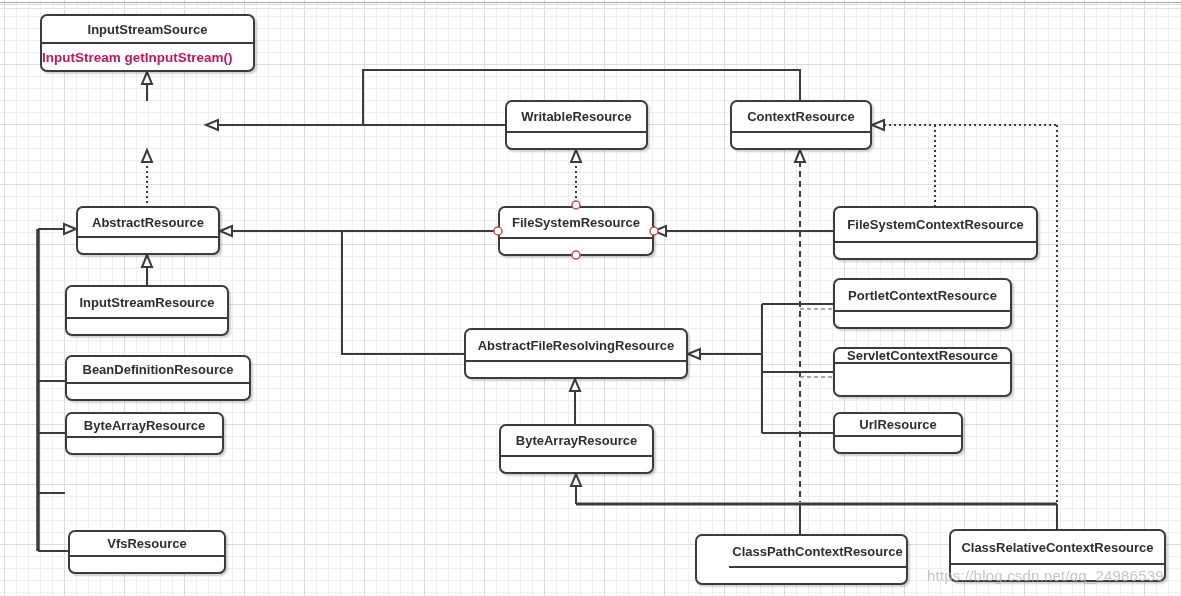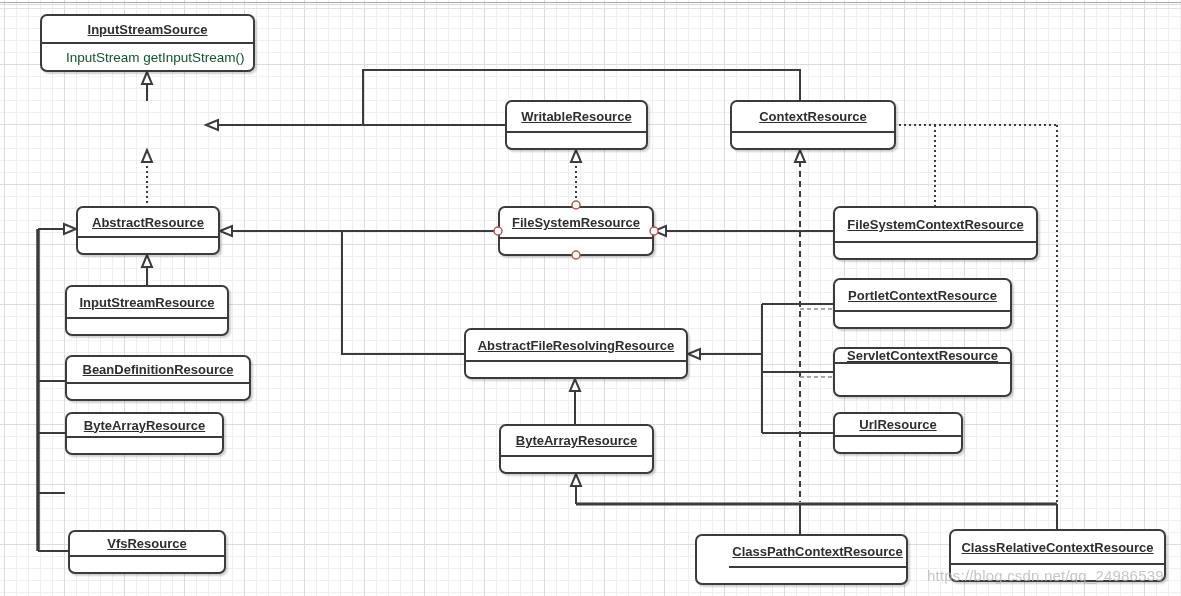--- a/index.html
+++ b/index.html
@@ -21,26 +21,26 @@
   svg.layer-top{z-index:4;}
   .uml-box{
     position:absolute;box-sizing:border-box;z-index:2;
     background:#ffffff;border:2px solid #3b3b3b;border-radius:7px;
     display:flex;flex-direction:column;
     box-shadow:2px 2px 2px rgba(0,0,0,0.18);
   }
   .uml-title{
     flex:1;display:flex;align-items:center;justify-content:center;
     font-weight:bold;font-size:13px;color:#2e2e2e;
-    border-bottom:2px solid #3b3b3b;white-space:nowrap;overflow:hidden;text-decoration:underline;
+    border-bottom:2px solid #3b3b3b;white-space:nowrap;overflow:hidden;
   }
   .uml-body{height:15px;}
   .uml-member{
     flex:1;display:flex;align-items:center;
-    font-size:13.5px;color:#14532d;padding-left:24px;white-space:nowrap;
+    font-size:13.5px;color:#be185d;padding-left:0;white-space:nowrap;font-weight:bold;
   }
   .watermark{
     position:absolute;left:927px;top:567px;z-index:5;
     font-size:15px;color:#b4b9bf;opacity:0.8;letter-spacing:0.2px;white-space:nowrap;
   }
 </style>
 </head>
 <body>
 
 <div id="stage">
@@ -112,21 +112,21 @@
     <div class="uml-title">InputStreamSource</div>
     <div class="uml-member">InputStream getInputStream()</div>
   </div>
 
 
   <div class="uml-box" style="left:505px;top:100px;width:143px;height:50px;">
     <div class="uml-title">WritableResource</div>
     <div class="uml-body"></div>
   </div>
 
-  <div class="uml-box" style="left:730px;top:100px;width:166px;height:50px;text-align:center;">
+  <div class="uml-box" style="left:730px;top:100px;width:142px;height:50px;text-align:center;">
     <div class="uml-title">ContextResource</div>
     <div class="uml-body"></div>
   </div>
 
   <div class="uml-box" style="left:76px;top:206px;width:144px;height:49px;">
     <div class="uml-title">AbstractResource</div>
     <div class="uml-body"></div>
   </div>
 
   <div class="uml-box" style="left:498px;top:206px;width:156px;height:50px;">

